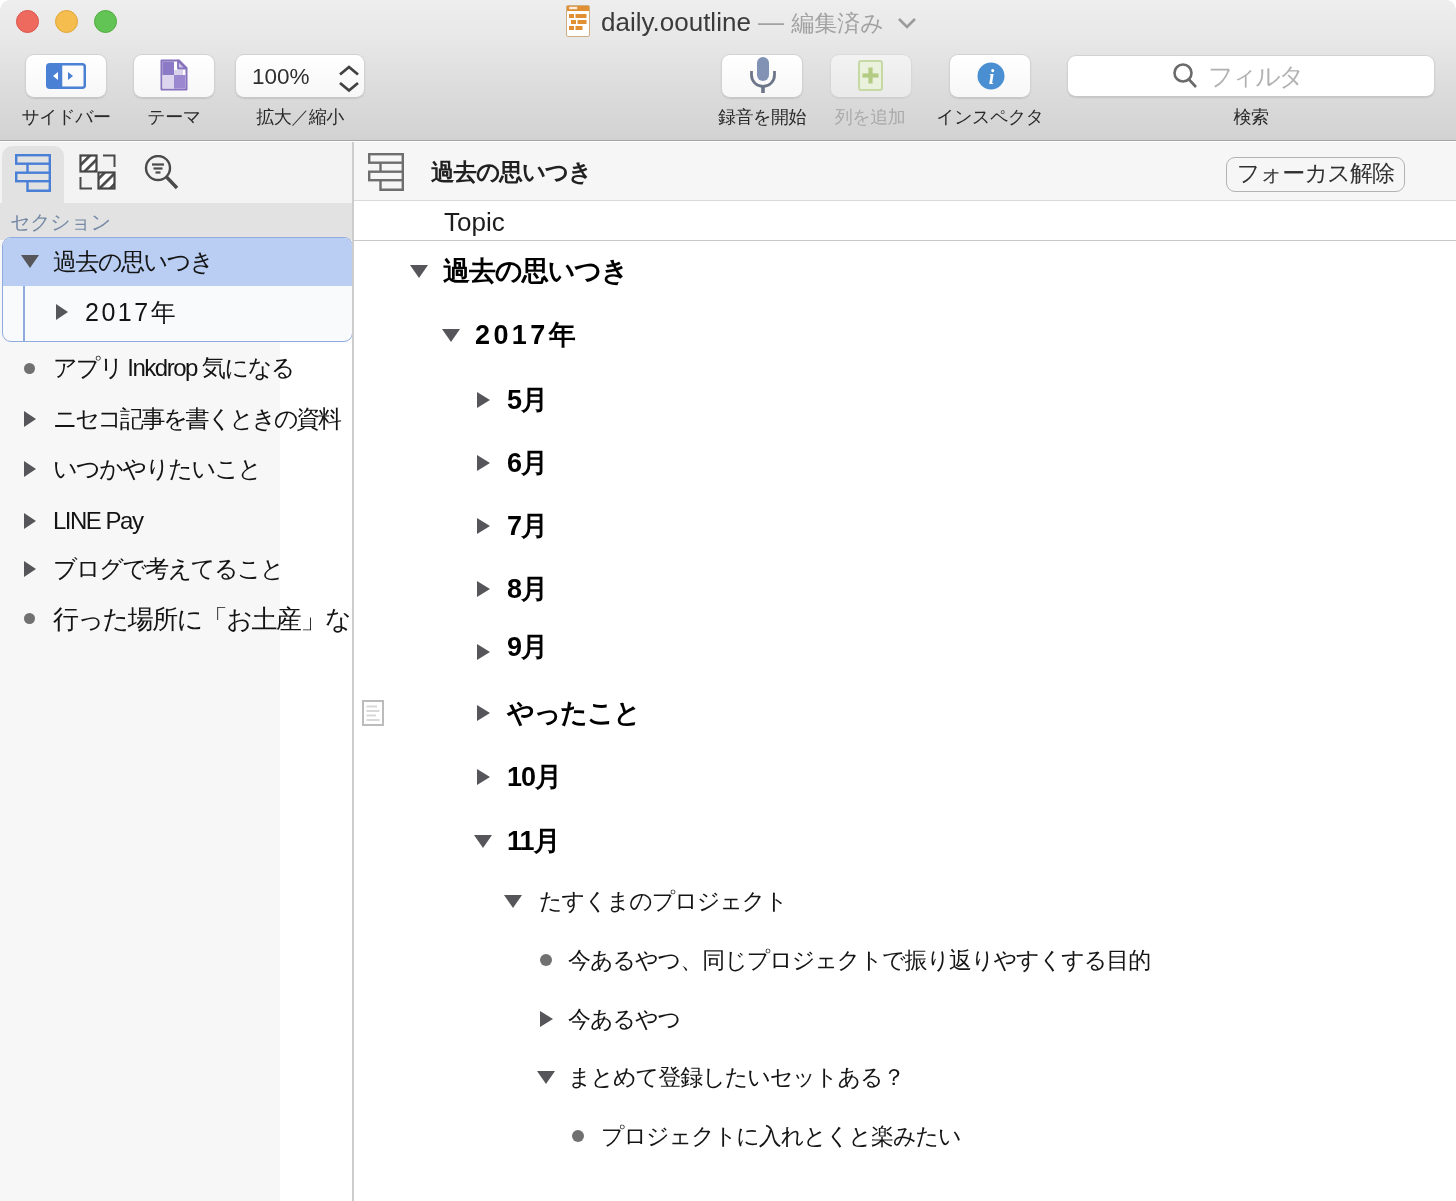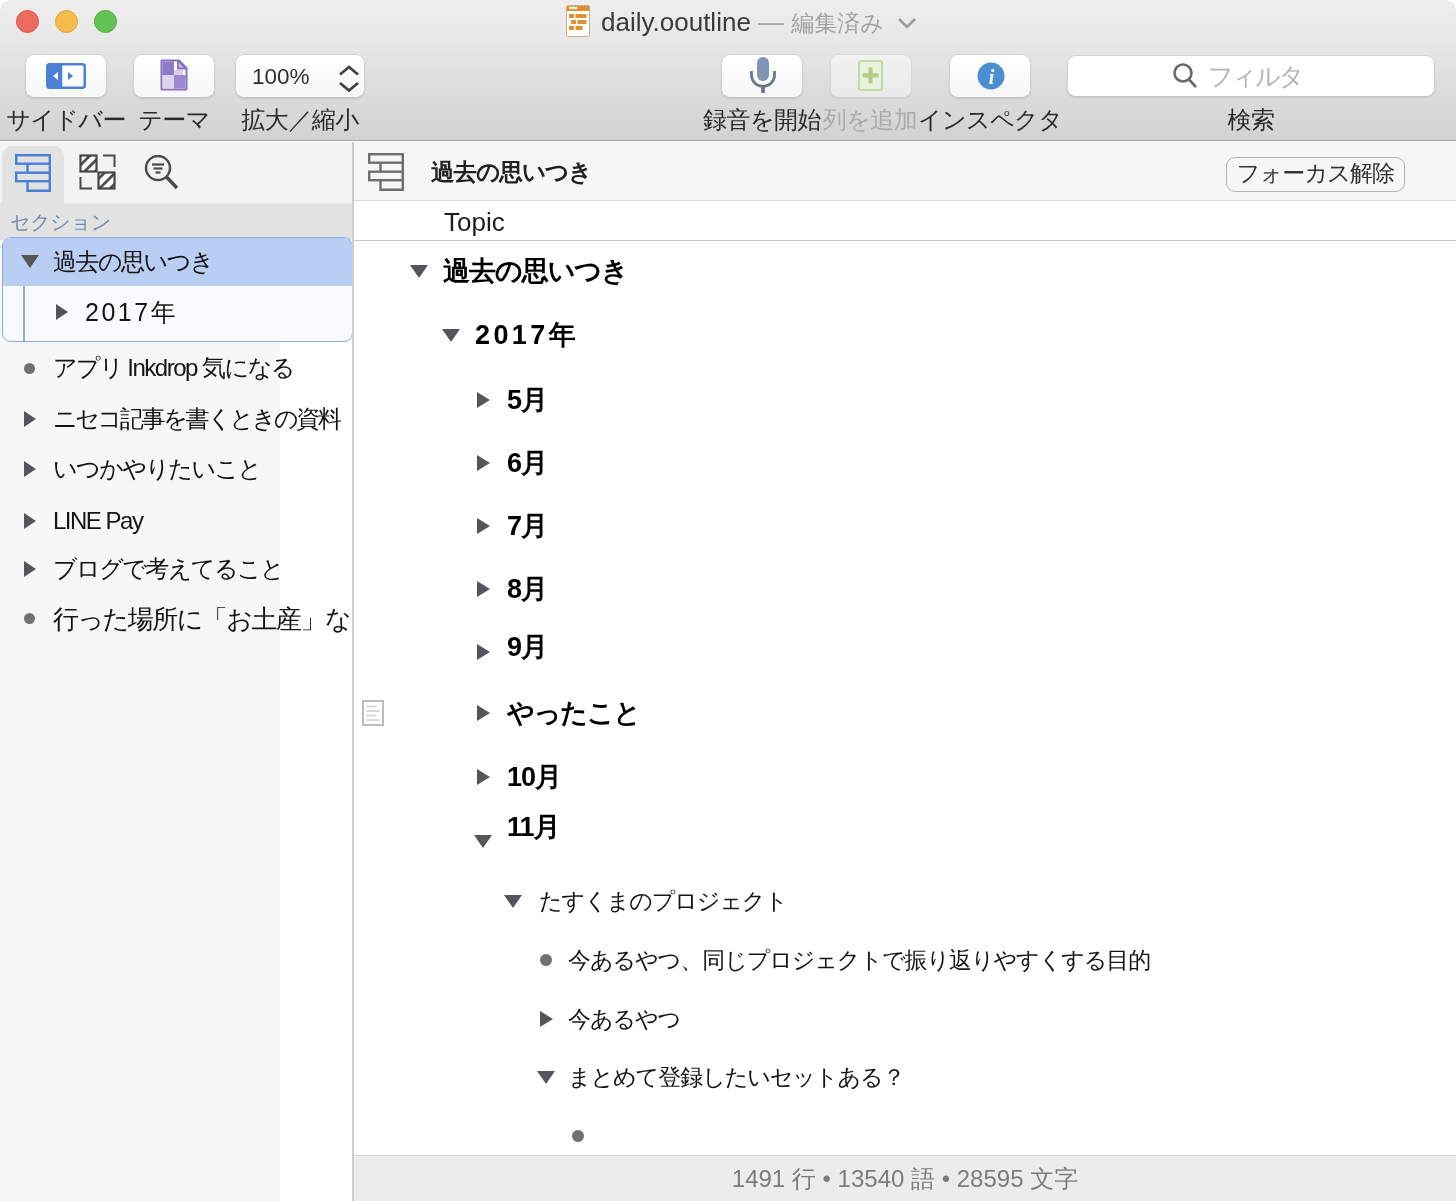--- a/index.html
+++ b/index.html
@@ -12,21 +12,21 @@
   .bul { position:absolute; border-radius:50%; background:#717171; }
 
   
   #toolbar { left:0; top:0; width:1456px; height:141px;
     background:linear-gradient(180deg,#eeeeee 0,#e8e8e8 38px,#dedede 80px,#d2d2d2 140px);
     border-bottom:1px solid #a4a4a4; z-index:5; border-radius:10px 10px 0 0; }
   .tl { position:absolute; top:10px; width:23px; height:23px; border-radius:50%; }
   .tbtn { position:absolute; top:54px; height:44px; background:linear-gradient(#ffffff,#f7f7f7);
     border:1px solid #d2d2d2; border-bottom-color:#c6c6c6; border-radius:9px;
     box-shadow:0 1px 1.5px rgba(0,0,0,.1); }
-  .tlabel { position:absolute; top:108px; font-size:24px; color:#2a2a2a; line-height:1; transform:translateX(-50%); white-space:nowrap; letter-spacing:-0.5px;}
+  .tlabel { position:absolute; top:108px; font-size:18px; color:#2a2a2a; line-height:1; transform:translateX(-50%); white-space:nowrap; letter-spacing:-0.5px;}
 
   
   #sidebar { left:0; top:142px; width:280px; height:1059px; background:#f7f7f7; }
   #tabstrip { position:absolute; left:0; top:0; width:353px; height:61px; background:#f3f3f3; }
   #seltab { position:absolute; left:2px; top:4px; width:62px; height:57px; background:#e2e2e2; border-radius:10px 10px 0 0; }
   #sechead { position:absolute; left:0; top:61px; width:353px; height:37px; background:#e2e2e2; }
   #selblock { position:absolute; left:2px; top:95px; width:351px; height:105px; border:1.5px solid #8faadf; border-radius:9px; background:#f8fafc; overflow:hidden; }
   #selrow1 { position:absolute; left:0; top:0; width:100%; height:48px; background:#b9cef2; }
   #selvline { position:absolute; left:20px; top:48px; width:1.5px; bottom:0; background:#8faadf; }
 
@@ -241,30 +241,30 @@
   <div class="triR" style="left:123px;top:502px;"></div>
   <div class="t ob" style="left:153px;top:505px;">9月</div>
 
   <div class="triR" style="left:123px;top:562.5px;"></div>
   <div class="t ob" style="left:153px;top:570.5px;text-align:center;">やったこと</div>
 
   <div class="triR" style="left:123px;top:627px;"></div>
   <div class="t ob" style="left:153px;top:635px;">10月</div>
 
   <div class="triD" style="left:120px;top:693px;"></div>
-  <div class="t ob" style="left:153px;top:685px;">11月</div>
+  <div class="t ob" style="left:153px;top:699px;">11月</div>
 
   <div class="triD" style="left:149.5px;top:753px;"></div>
   <div class="t on" style="left:185px;top:759px;">たすくまのプロジェクト</div>
 
   <div class="bul" style="left:186px;top:811.5px;width:12px;height:12px;"></div>
   <div class="t on" style="left:214px;top:817.5px;">今あるやつ、同じプロジェクトで振り返りやすくする目的</div>
 
   <div class="triR" style="left:185.5px;top:868.5px;"></div>
   <div class="t on" style="left:214px;top:876.5px;">今あるやつ</div>
 
   <div class="triD" style="left:182.5px;top:929px;"></div>
   <div class="t on" style="left:214px;top:935px;">まとめて登録したいセットある？</div>
 
   <div class="bul" style="left:218px;top:987.5px;width:12px;height:12px;"></div>
-
-  <div id="statusbar"><span>1491 行 • 13540 語 • 28595 文字</span></div>
+  <div class="t on" style="left:247px;top:993.5px;">プロジェクトに入れとくと楽みたい</div>
+
 </div>
 
 </body></html>

